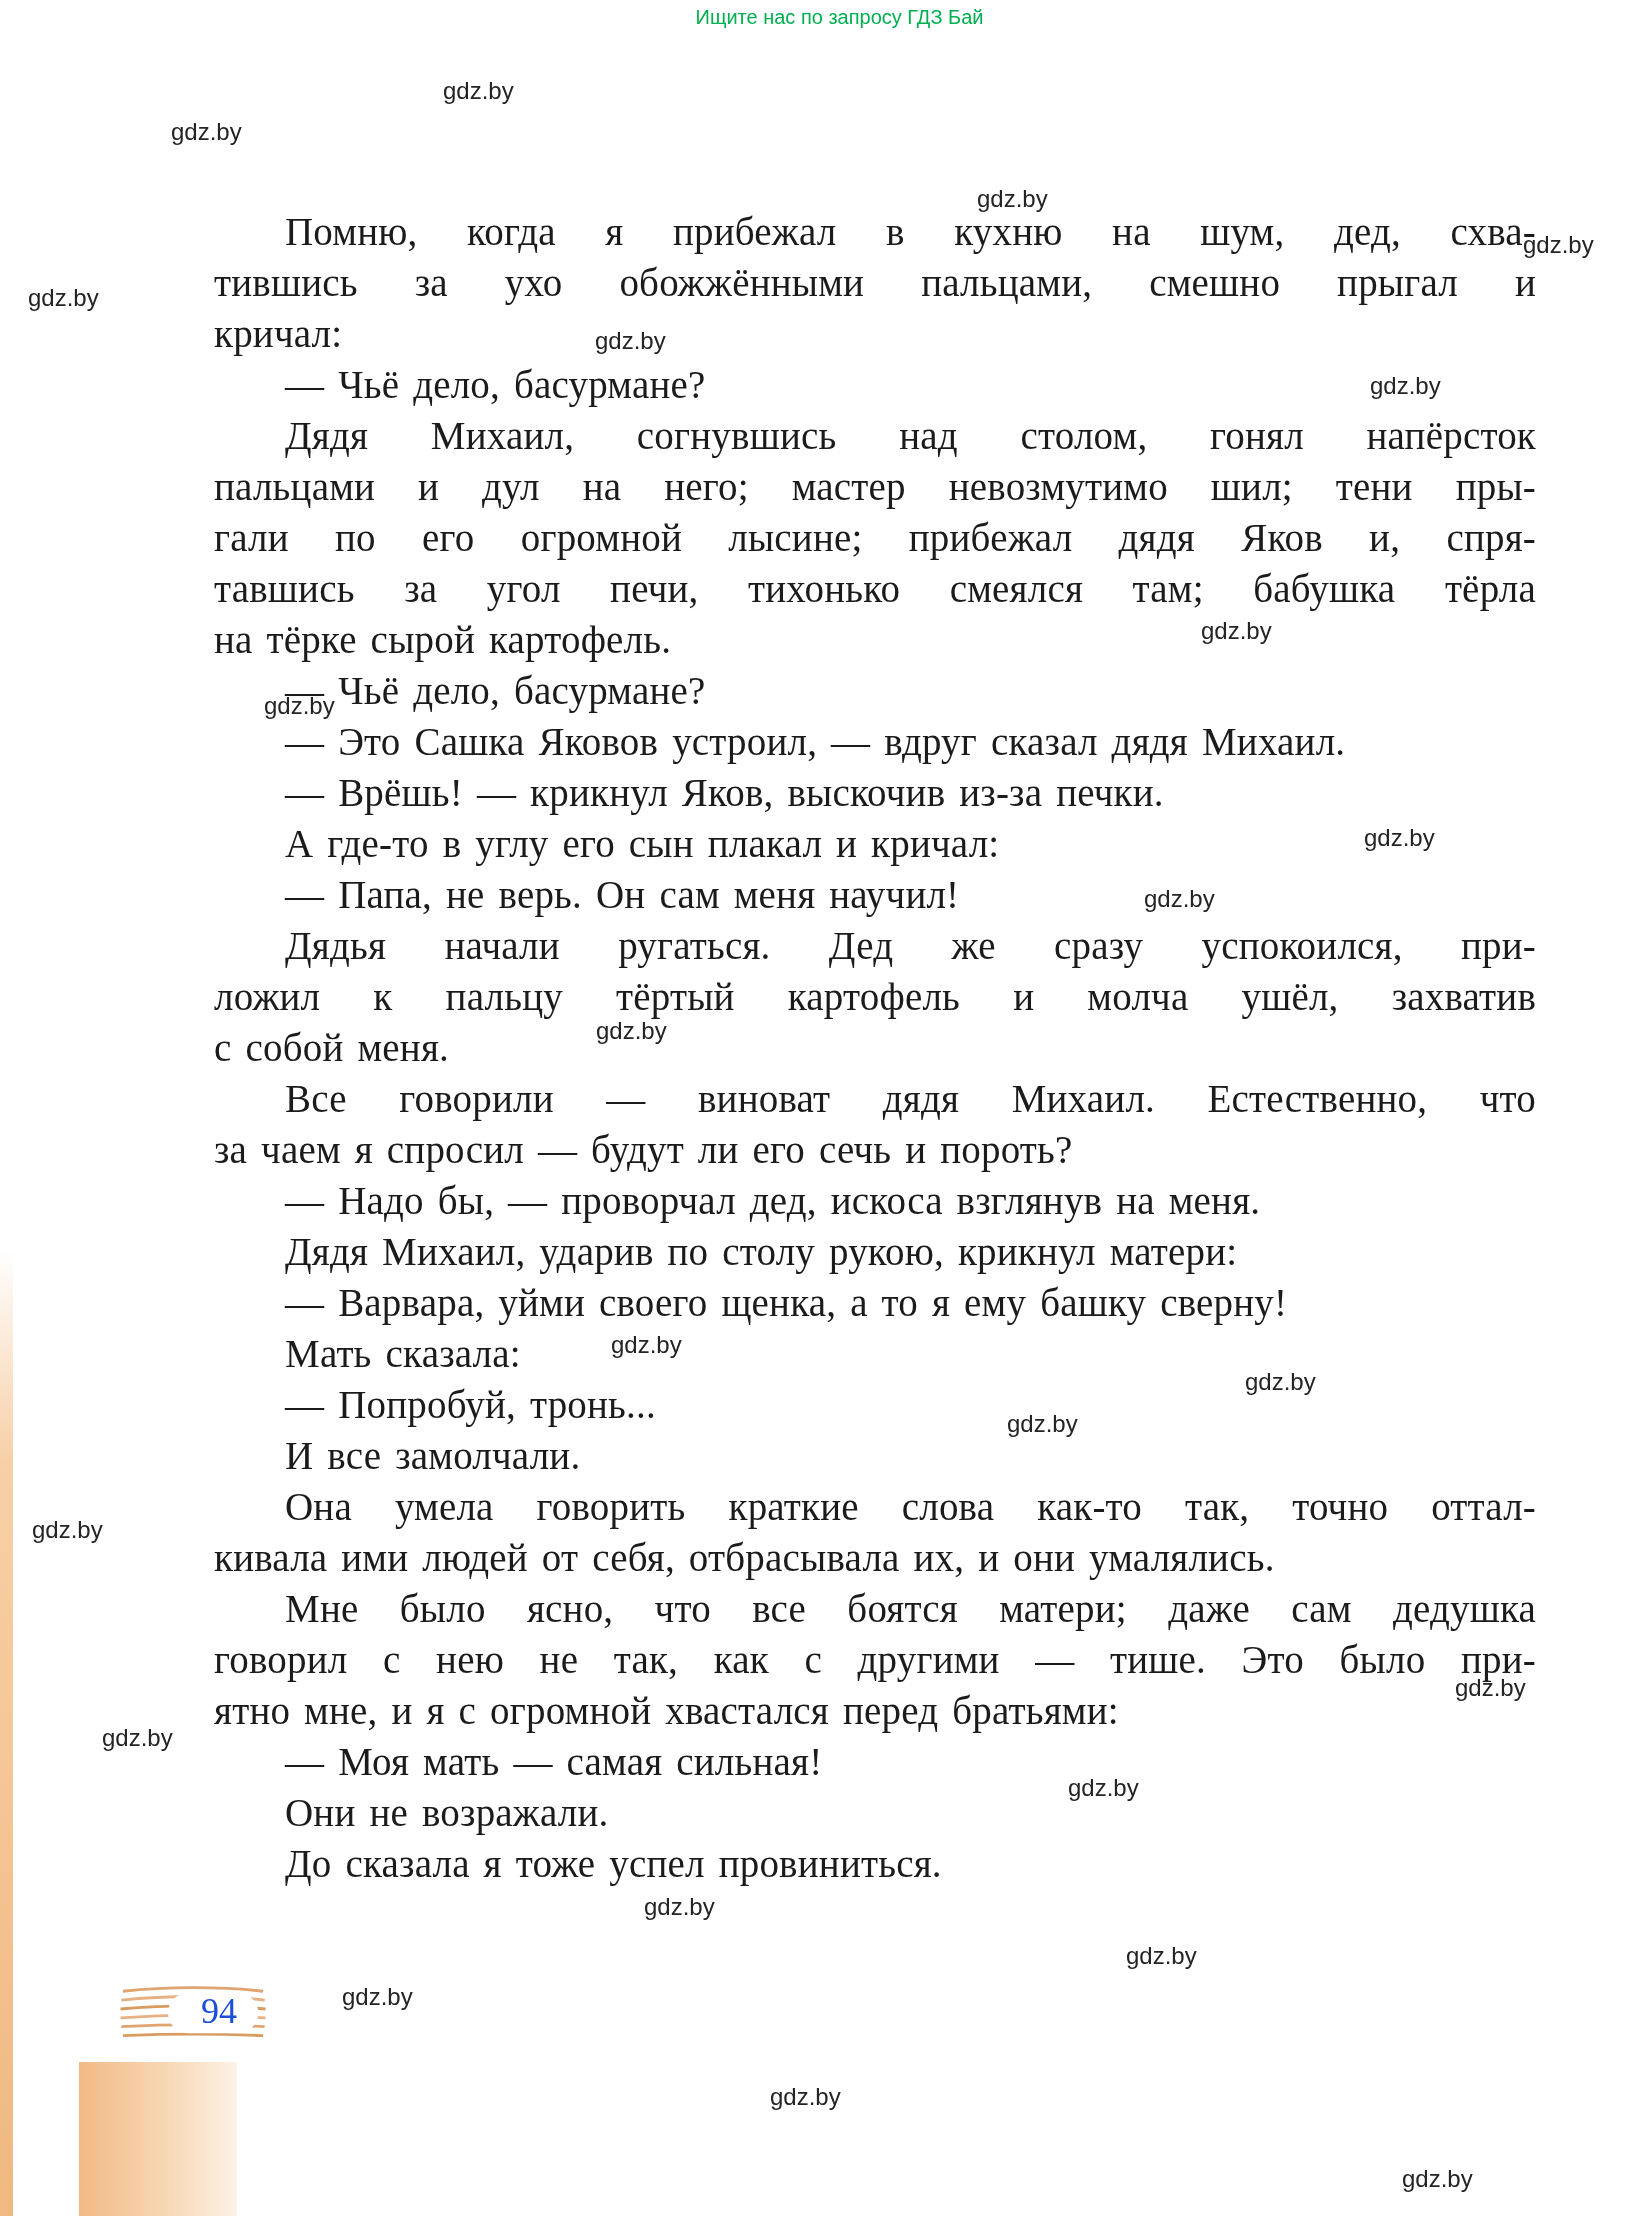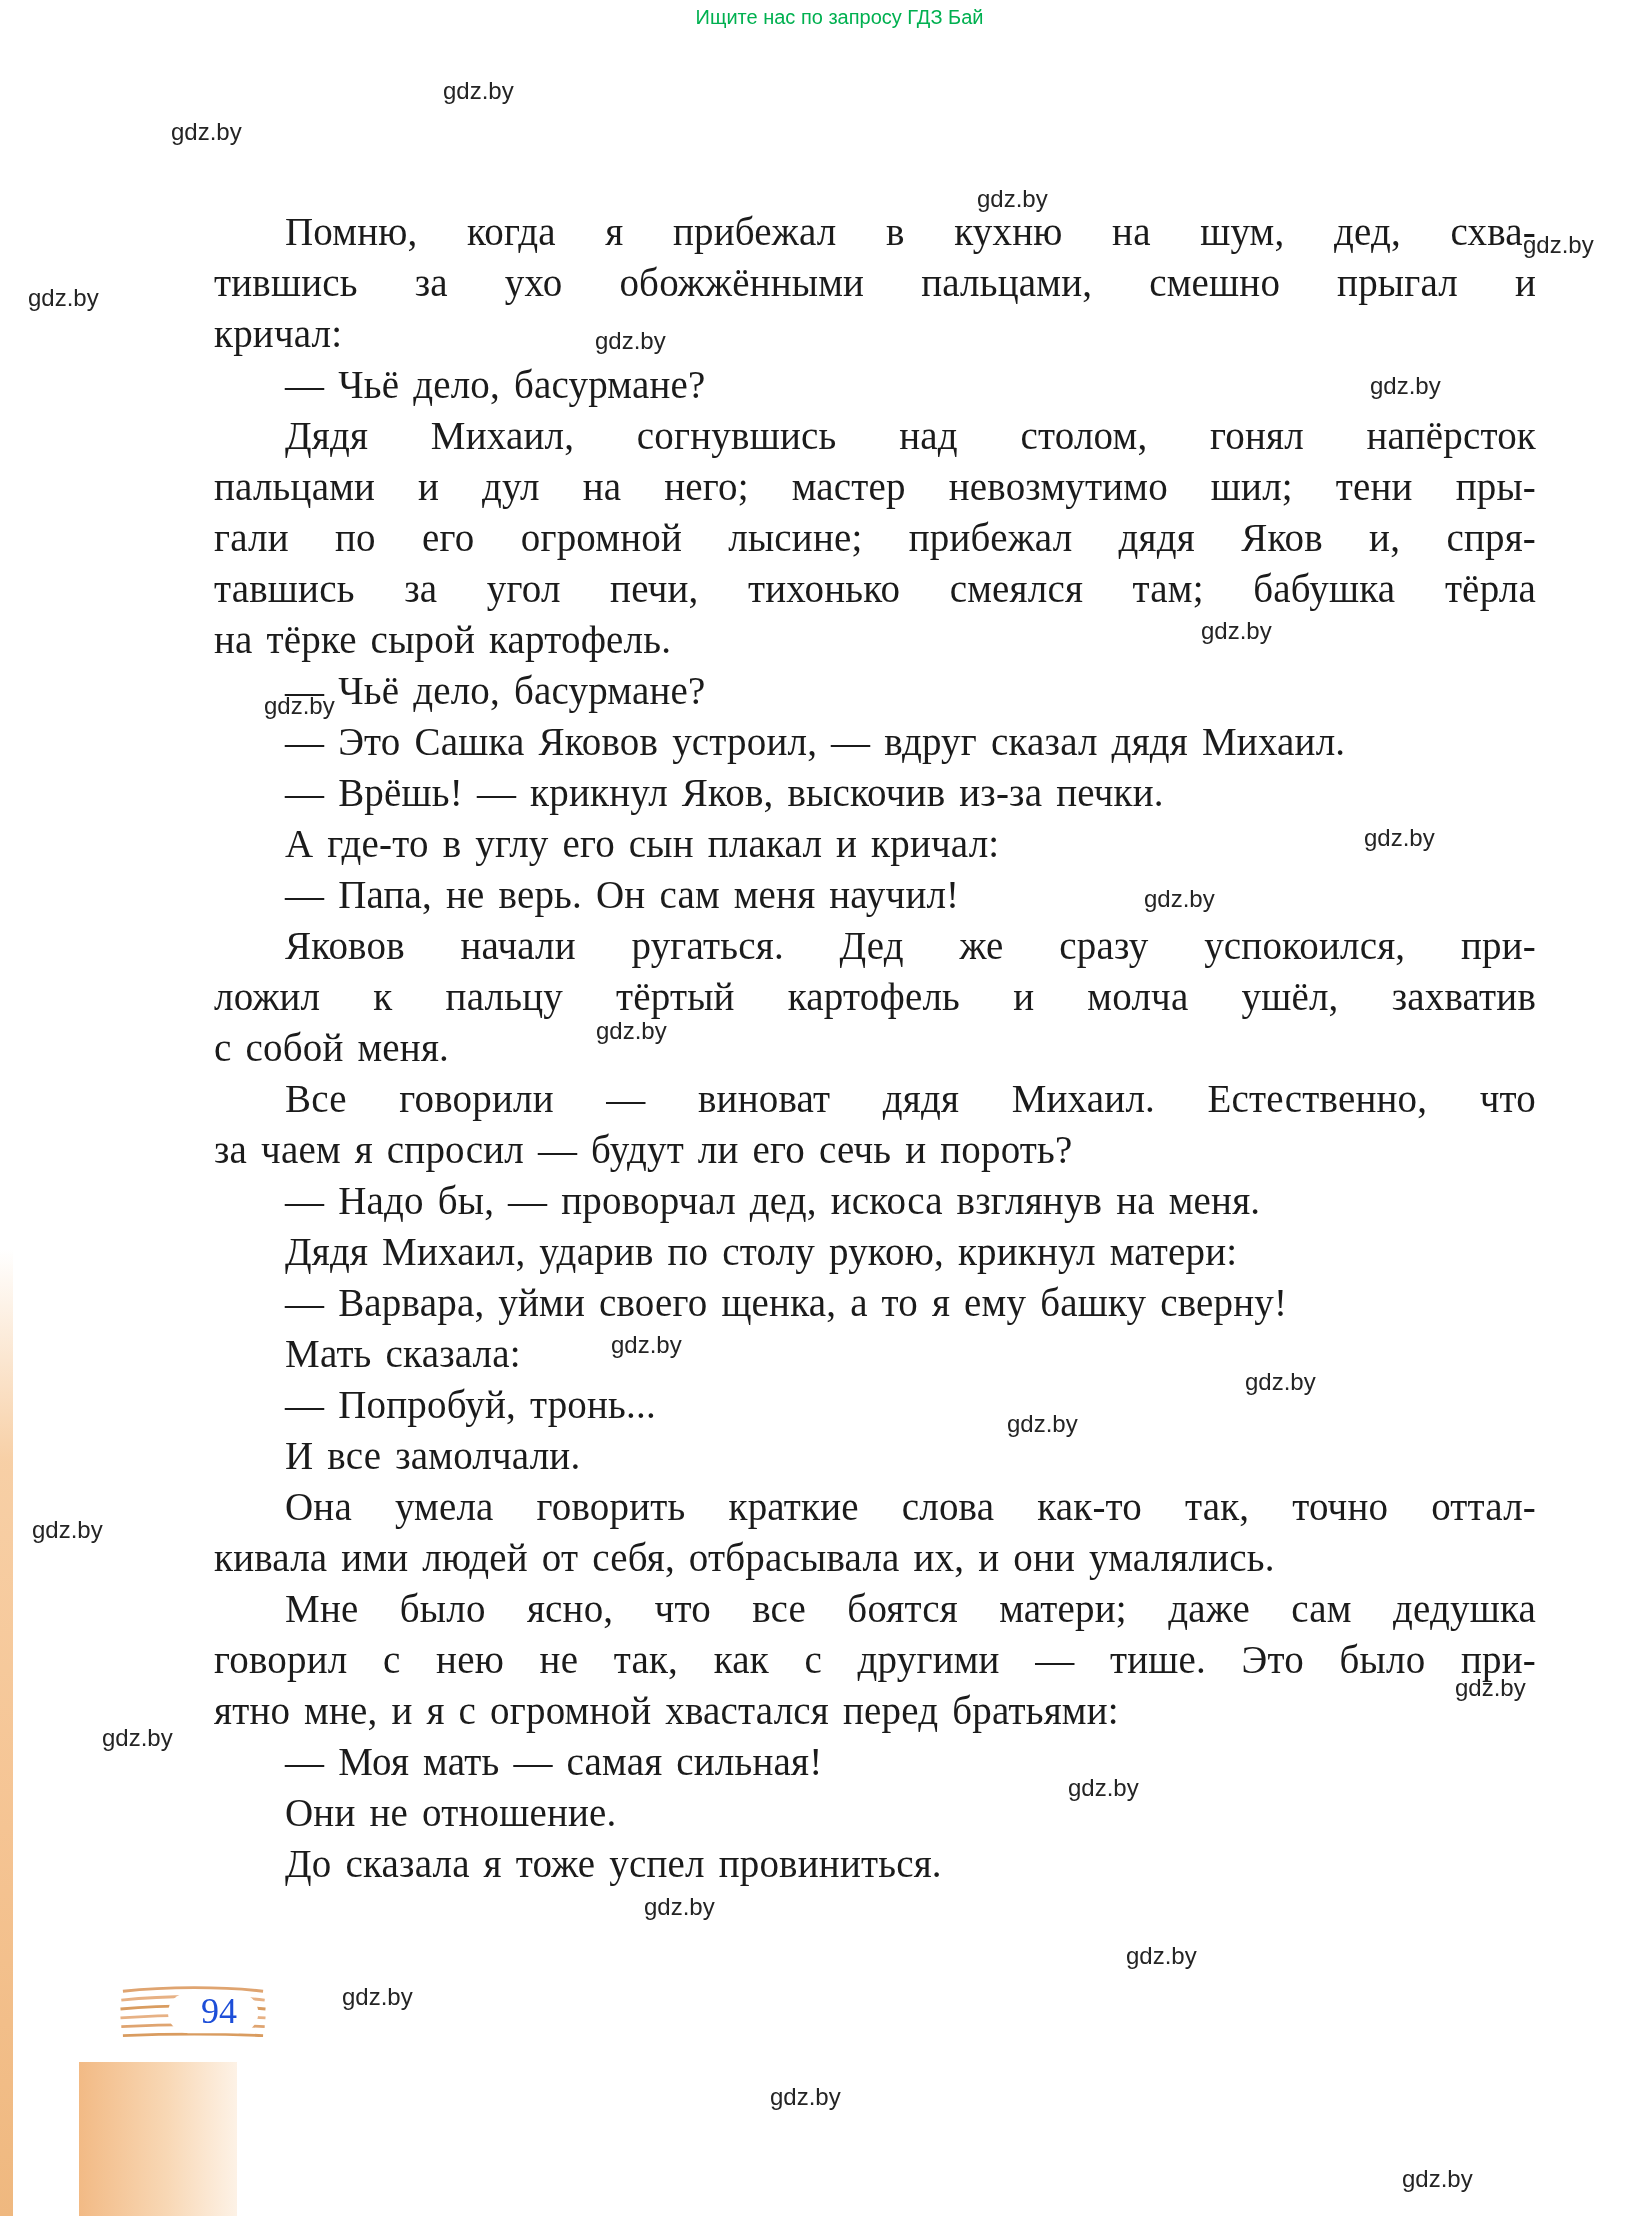--- a/index.html
+++ b/index.html
@@ -130,21 +130,21 @@
     <div class="para">
       <div class="line first">— Врёшь! — крикнул Яков, выскочив из-за печки.</div>
     </div>
     <div class="para">
       <div class="line first">А где-то в углу его сын плакал и кричал:</div>
     </div>
     <div class="para">
       <div class="line first">— Папа, не верь. Он сам меня научил!</div>
     </div>
     <div class="para">
-      <div class="line first fill">Яковов начали ругаться. Дед же сразу успокоился, при-</div>
+      <div class="line first fill">Дядья начали ругаться. Дед же сразу успокоился, при-</div>
       <div class="line fill">ложил к пальцу тёртый картофель и молча ушёл, захватив</div>
       <div class="line">с собой меня.</div>
     </div>
     <div class="para">
       <div class="line first fill">Все говорили — виноват дядя Михаил. Естественно, что</div>
       <div class="line">за чаем я спросил — будут ли его сечь и пороть?</div>
     </div>
     <div class="para">
       <div class="line first">— Надо бы, — проворчал дед, искоса взглянув на меня.</div>
     </div>
@@ -169,21 +169,21 @@
     </div>
     <div class="para">
       <div class="line first fill">Мне было ясно, что все боятся матери; даже сам дедушка</div>
       <div class="line fill">говорил с нею не так, как с другими — тише. Это было при-</div>
       <div class="line">ятно мне, и я с огромной хвастался перед братьями:</div>
     </div>
     <div class="para">
       <div class="line first">— Моя мать — самая сильная!</div>
     </div>
     <div class="para">
-      <div class="line first">Они не отношение.</div>
+      <div class="line first">Они не возражали.</div>
     </div>
     <div class="para">
       <div class="line first">До сказала я тоже успел провиниться.</div>
     </div>
   </div>
 
 <div class="page-badge">
   <svg width="150" height="58" viewBox="0 0 186 72">
     <path d="M6 9  C 60 3, 130 3, 180 9" stroke="#dfa470" stroke-width="3.5" fill="none"></path>
     <path d="M4 20 C 60 14, 130 14, 182 20" stroke="#e7b184" stroke-width="3.5" fill="none"></path>

